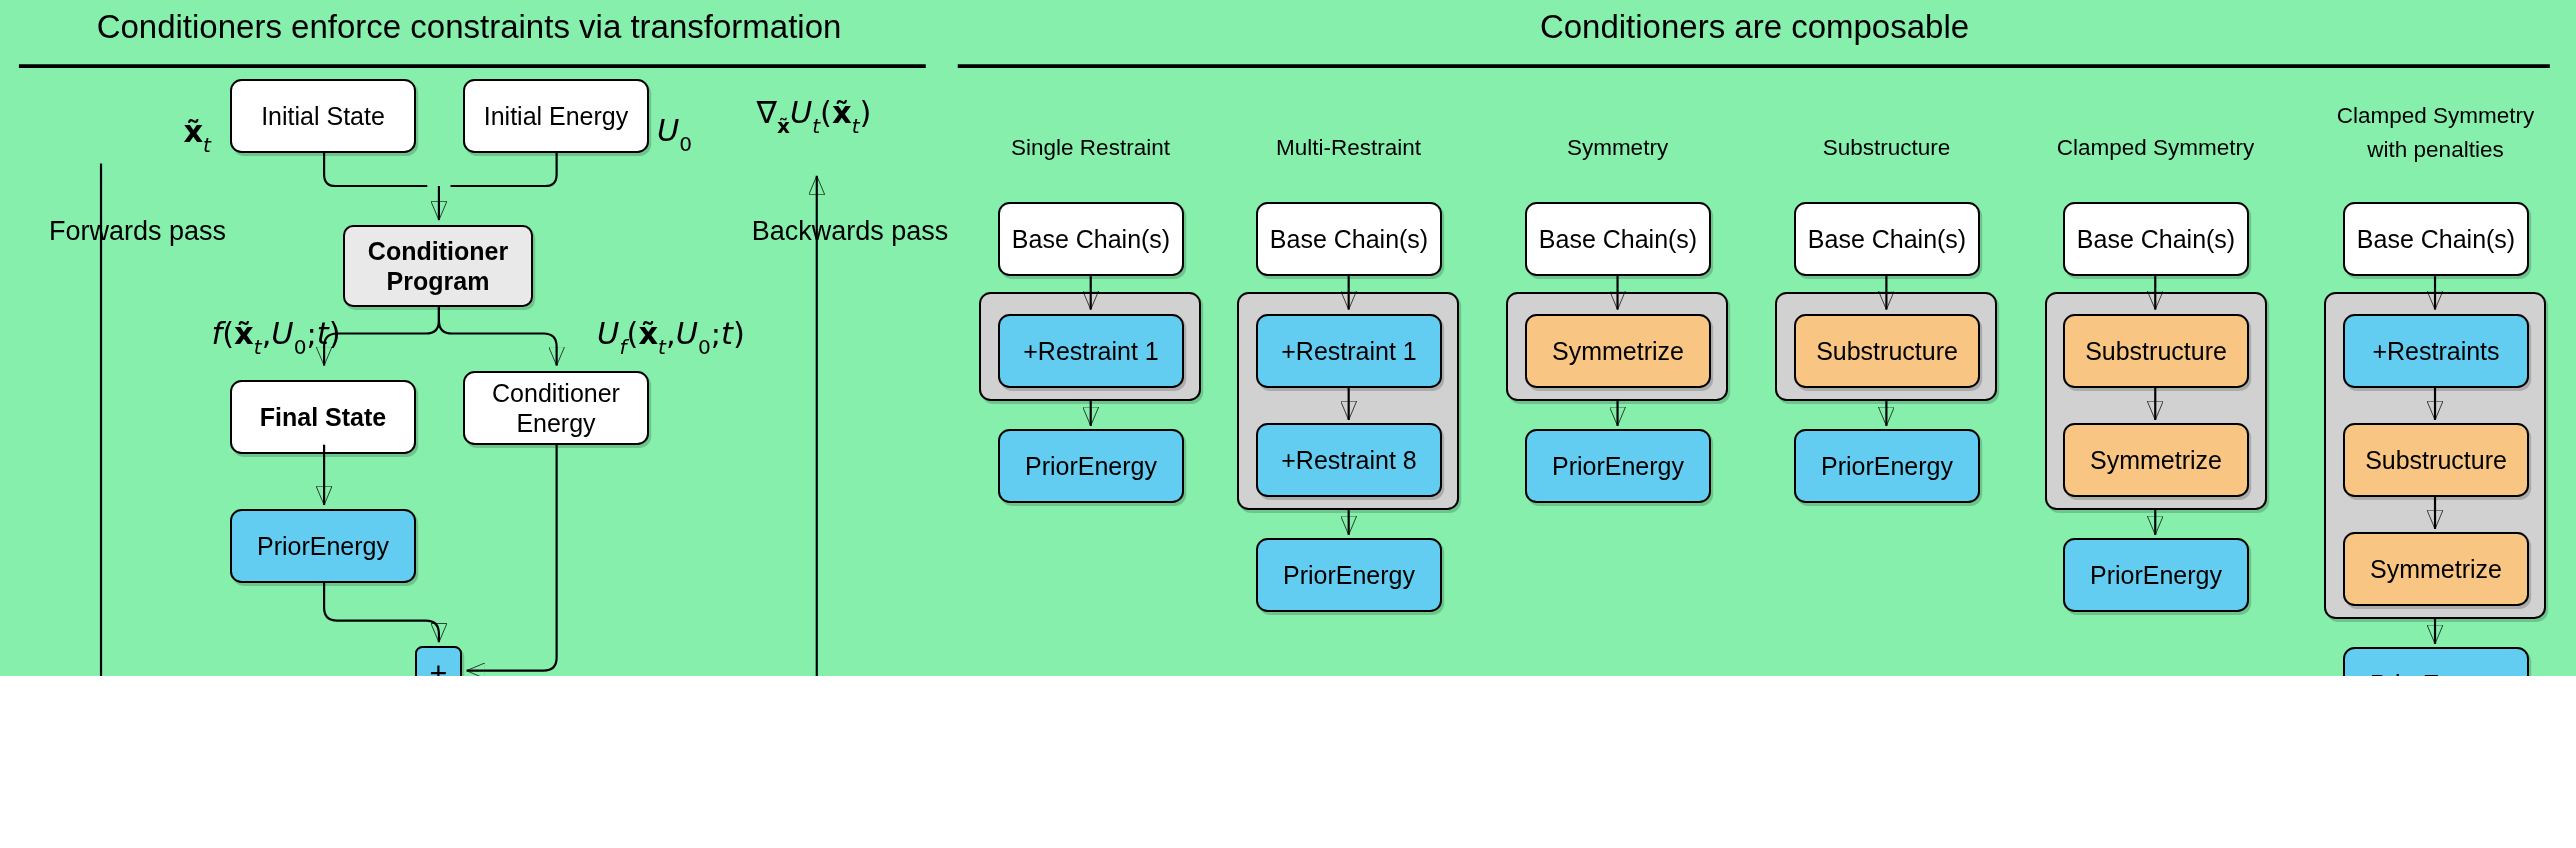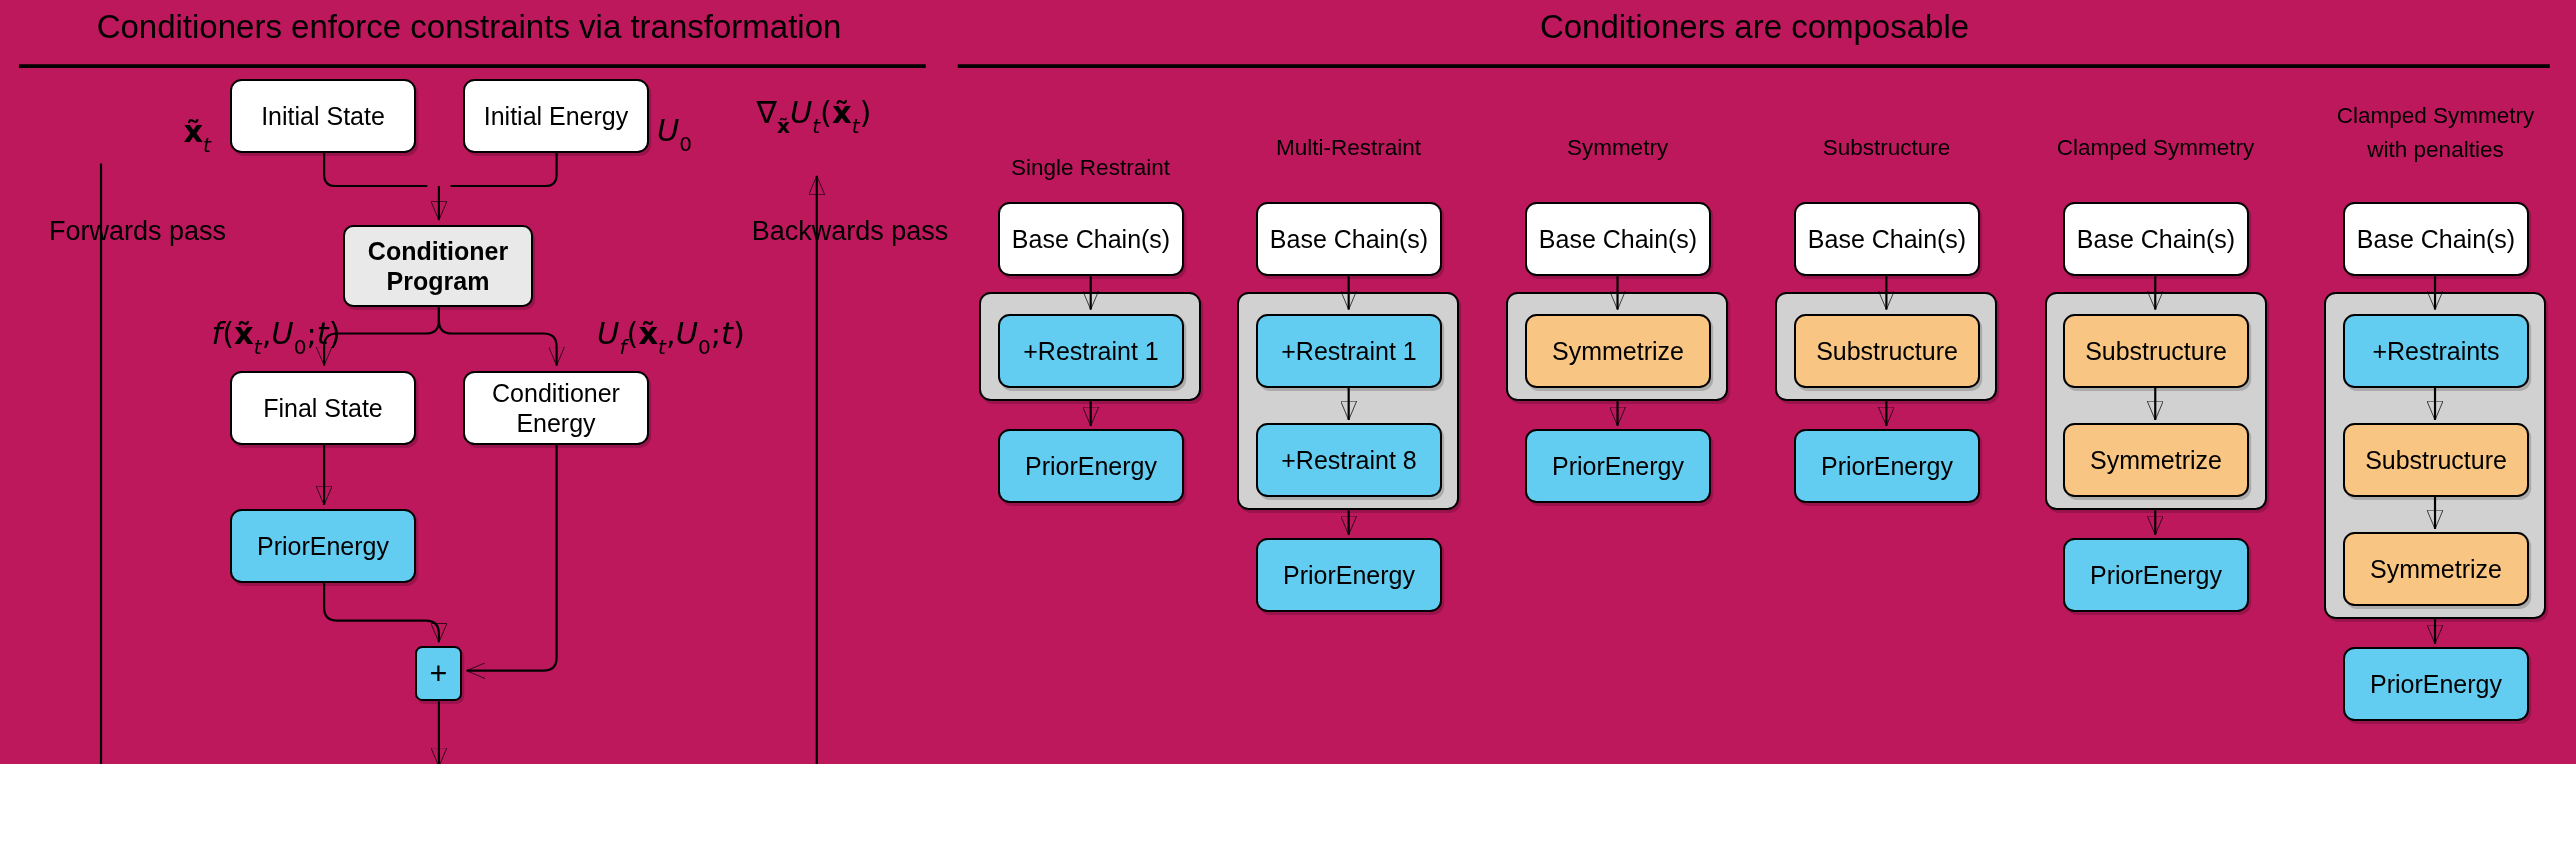--- a/index.html
+++ b/index.html
@@ -1,16 +1,16 @@
 <!DOCTYPE html>
 <html style="font-size:11.6px"><head>
 <meta charset="utf-8">
 <style>
   html,body{margin:0;padding:0;background:#ffffff;}
-  .canvas{position:relative;width:2576px;height:764px;background:#be185d;overflow:hidden;
+  .canvas{position:relative;width:2576px;height:676px;background:#86efac;overflow:hidden;
           font-family:"Liberation Sans", sans-serif;color:#000;}
   .panel-title{position:absolute;font-size:33px;line-height:39px;text-align:center;color:#000;}
   .node{position:absolute;width:186px;height:74px;background:#ffffff;border:2.2px solid #000;
         border-radius:11.6px;display:flex;align-items:center;justify-content:center;
         font-size:25px;line-height:30.5px;text-align:center;white-space:pre-line;
         box-shadow:2.2px 2.9px 0 rgba(0,0,0,0.18);box-sizing:border-box;}
   .node.bold{font-weight:bold;}
   .group{position:absolute;width:222px;background:#D1D1D1;border:2.2px solid #000;border-radius:11.6px;
          box-shadow:2.2px 2.9px 0 rgba(0,0,0,0.18);box-sizing:border-box;}
   .col-header{position:absolute;width:247px;font-size:22.5px;line-height:34px;text-align:center;
@@ -78,28 +78,28 @@
       <span>)</span>
     </div>
 
   <div class="pass-label" style="left:0;top:216px;width:207px;">Forwards pass</div>
   <div class="pass-label" style="left:699px;top:216px;width:234px;">Backwards pass</div>
 
   <div class="node" style="left:463px;top:79px;">Initial Energy</div>
   <div class="node" style="left:230px;top:79px;">Initial State</div>
   <div class="node bold" style="left: 343px; top: 225px; width: 190px; height: 82px; border-radius: 10.2px; background: rgb(233, 233, 233);">Conditioner
 Program</div>
-  <div class="node" style="left:230px;top:371px;">Final State</div>
+  <div class="node" style="left:230px;top:380px;font-weight:bold;">Final State</div>
   <div class="node" style="left:463px;top:371px;">Conditioner
 Energy</div>
   <div class="node" style="left: 230px; top: 509px; background: rgb(99, 204, 241);">PriorEnergy</div>
   <div class="node" style="left: 415px; top: 646px; width: 47px; height: 55px; border-radius: 7.3px; font-size: 30.5px; background: rgb(99, 204, 241);">+</div>
   <div class="node" style="left:333px;top:771px;height:73px;">Total Energy</div>
 
-  <div class="col-header" style="left:967px;top:131px;margin-top:20px;">Single Restraint</div>
+  <div class="col-header" style="left:967px;top:131px;">Single Restraint</div>
   <div class="col-header" style="left:1225px;top:131px;">Multi-Restraint</div>
   <div class="col-header" style="left:1494px;top:131px;">Symmetry</div>
   <div class="col-header" style="left:1763px;top:131px;">Substructure</div>
   <div class="col-header" style="left:2032px;top:131px;">Clamped Symmetry</div>
   <div class="col-header" style="left:2312px;top:99px;">Clamped Symmetry
 with penalties</div>
 
   <div class="node" style="left:998px;top:202px;">Base Chain(s)</div>
   <div class="group" style="left:979px;top:292px;height:109px;"></div>
   <div class="node" style="left: 998px; top: 314px; background: rgb(99, 204, 241);">+Restraint 1</div>

